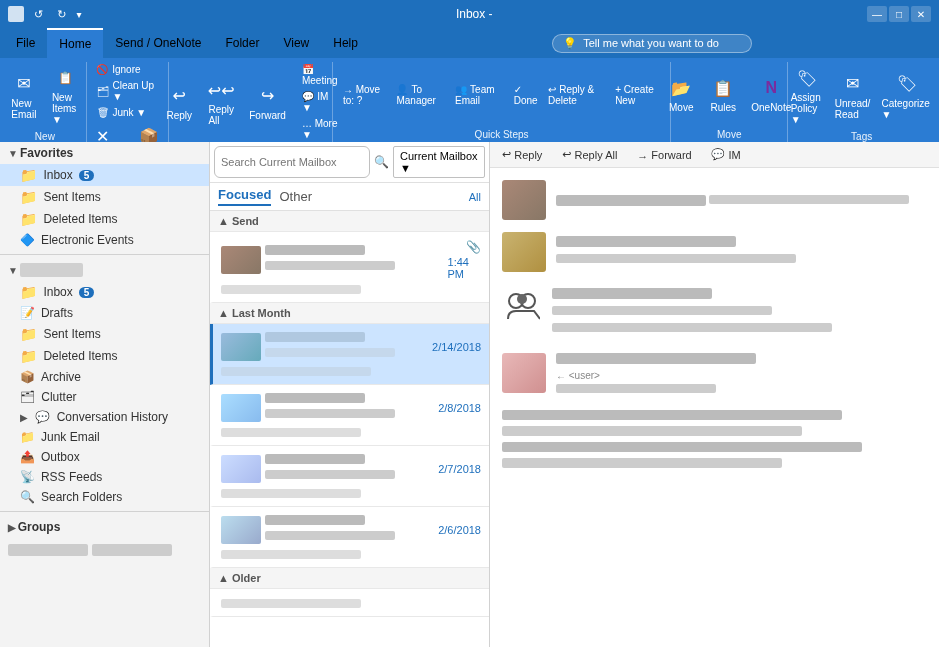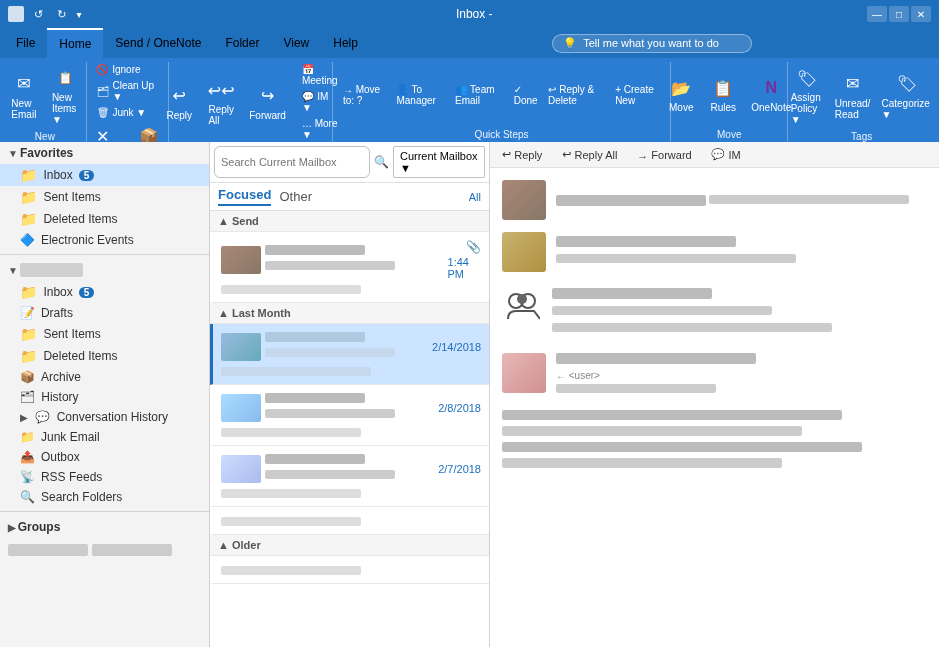--- a/index.html
+++ b/index.html
@@ -487,21 +487,21 @@
     <div class="sidebar-item">
       <span class="folder-icon-yellow">📁</span>
       <span>Deleted Items</span>
     </div>
     <div class="sidebar-item">
       <span>📦</span>
       <span>Archive</span>
     </div>
     <div class="sidebar-item">
       <span>🗂</span>
-      <span>History</span>
+      <span>Clutter</span>
     </div>
     <div class="sidebar-item">
       <span class="expand-arrow">▶</span>
       <span>💬</span>
       <span>Conversation History</span>
     </div>
     <div class="sidebar-item">
       <span>📁</span>
       <span>Junk Email</span>
     </div>
@@ -605,20 +605,30 @@
             <div class="blurred-text" style="width:100px;height:10px;background:#bbb;">&nbsp;</div>
             <div class="blurred-text" style="width:130px;height:9px;background:#ccc;margin-top:2px;">&nbsp;</div>
           </div>
         </div>
         <span class="email-time">2/7/2018</span>
       </div>
       <div class="blurred-text" style="width:140px;height:9px;background:#ddd;margin-top:2px;">&nbsp;</div>
     </div>
 
     <div class="email-item">
+      <div class="email-item-top">
+        <div class="email-sender">
+          <div class="avatar-small" style="background:linear-gradient(135deg,#bde,#9ac);width:40px;height:28px;"></div>
+          <div>
+            <div class="blurred-text" style="width:100px;height:10px;background:#bbb;">&nbsp;</div>
+            <div class="blurred-text" style="width:130px;height:9px;background:#ccc;margin-top:2px;">&nbsp;</div>
+          </div>
+        </div>
+        <span class="email-time">2/6/2018</span>
+      </div>
       <div class="blurred-text" style="width:140px;height:9px;background:#ddd;margin-top:2px;">&nbsp;</div>
     </div>
 
     <div class="email-section-header">
       <span>▲ Older</span>
     </div>
 
     <div class="email-item">
       <div class="blurred-text" style="width:140px;height:9px;background:#ddd;margin-top:2px;">&nbsp;</div>
     </div>

